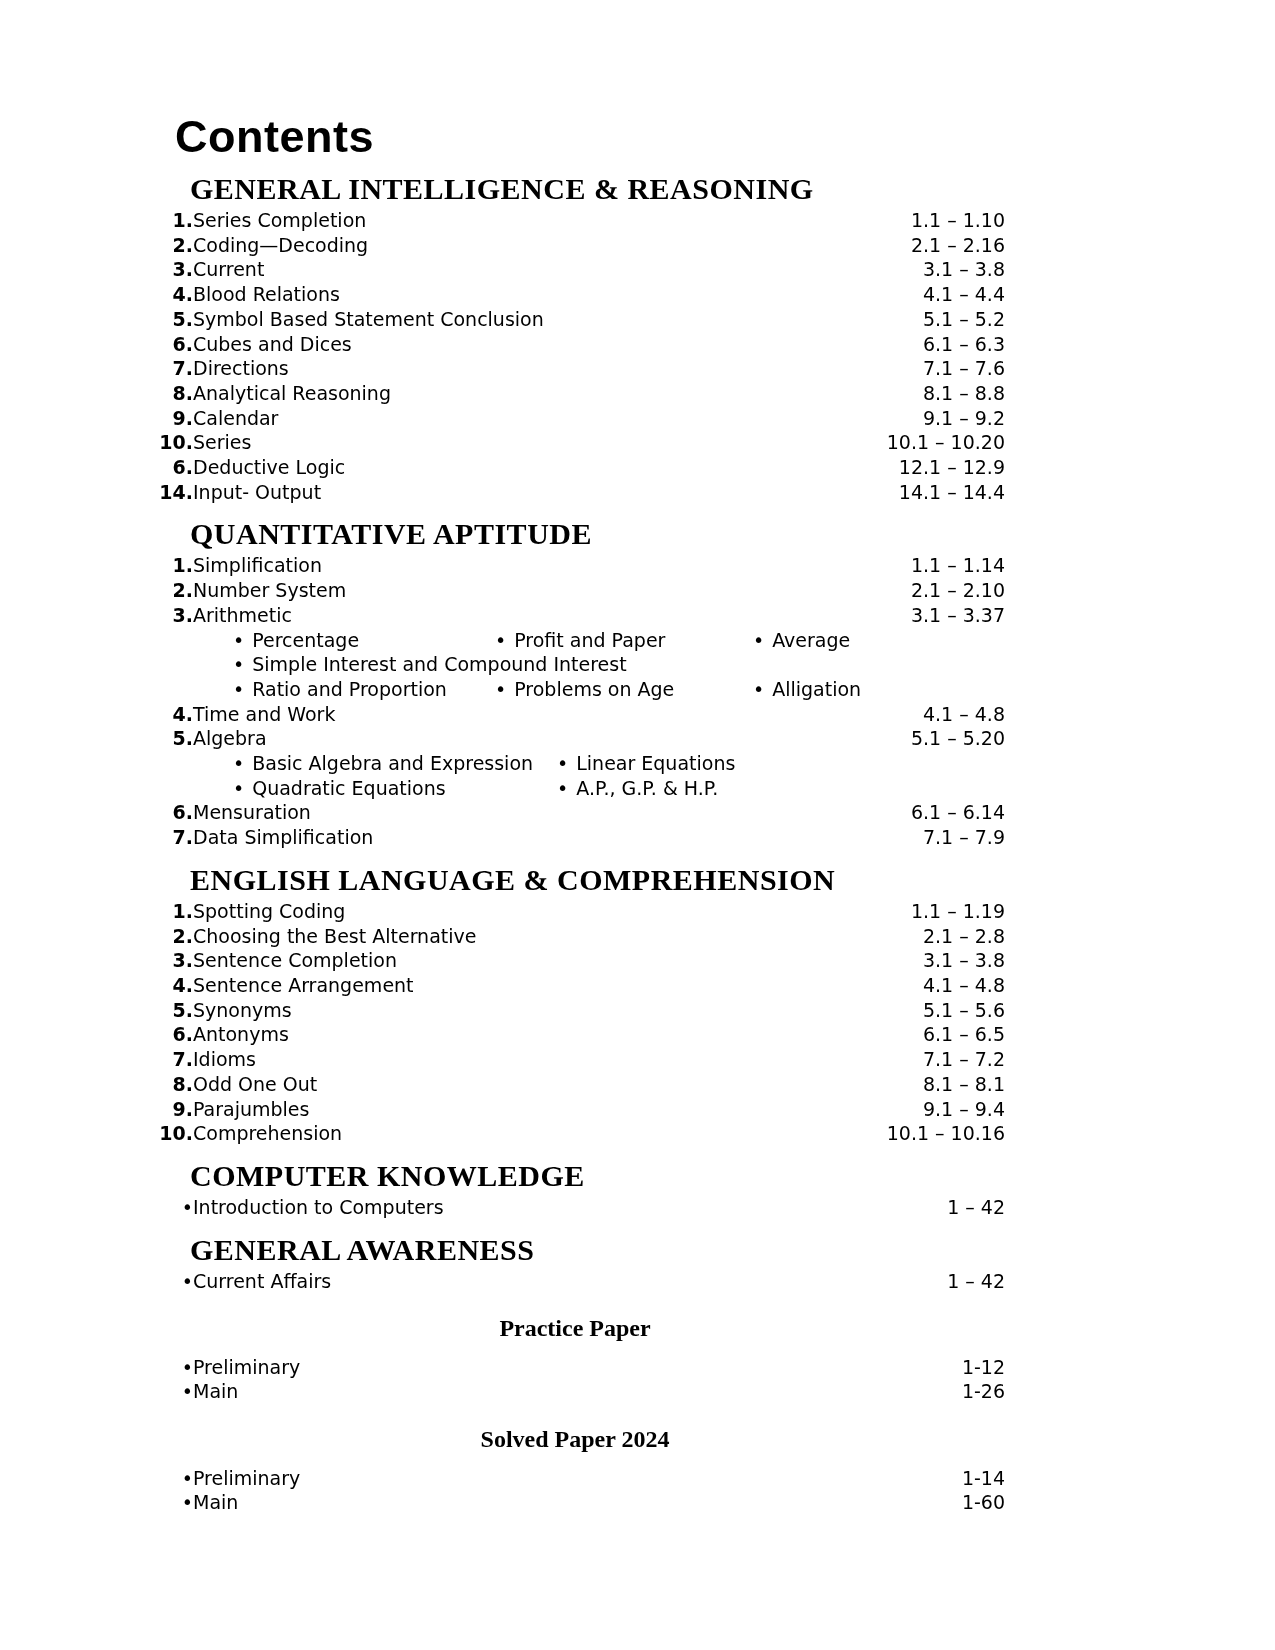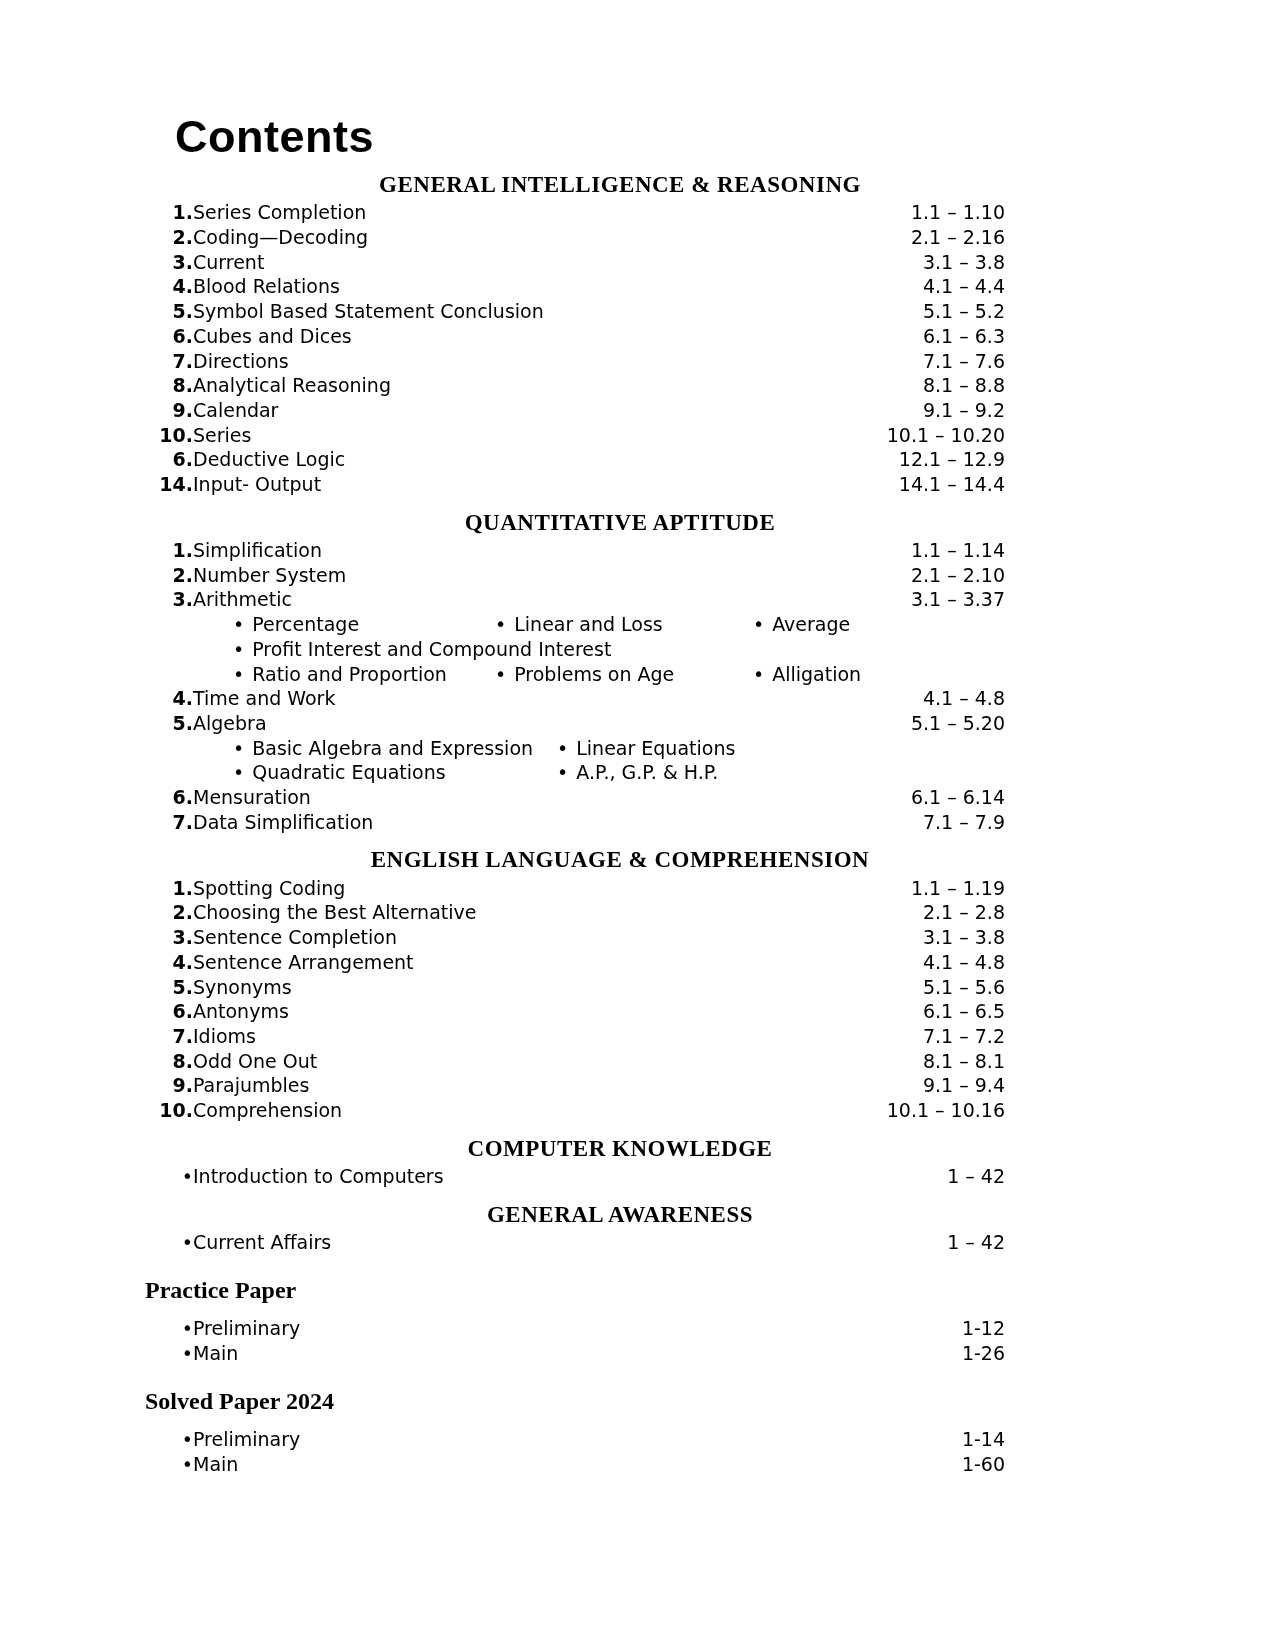--- a/index.html
+++ b/index.html
@@ -28,29 +28,28 @@
     transform: translateX(30px);
     margin: 14px 0 12px 0;
     letter-spacing: 0.5px;
   }
   .section-heading {
     font-family: "Liberation Serif", "DejaVu Serif", serif;
     font-weight: 700;
     line-height: 1.1;
   }
   .section.centered > .section-heading {
-    font-size: 23px;
-    text-align: center;
+    font-size: 30px;
     transform: translateX(45px);
     margin: 13px 0 3px 0;
     letter-spacing: 0.5px;
   }
   .section.left > .section-heading {
     font-size: 24px;
-    text-align: left;
+    text-align: center;
     margin: 22px 0 13px 0;
   }
   .toc-row {
     display: flex;
     align-items: baseline;
     font-size: 19px;
     line-height: 24.7px;
     white-space: nowrap;
   }
   .marker {
@@ -193,32 +192,32 @@
     <span class="pages">3.1 – 3.37</span>
   </div>
 
   <div class="sub-row">
             <span class="sub-cell cols3 c0">
               <span class="bullet-icon">•</span>
               <span>Percentage</span>
             </span>
             <span class="sub-cell cols3 c1">
               <span class="bullet-icon">•</span>
-              <span>Linear and Loss</span>
+              <span>Profit and Paper</span>
             </span>
             <span class="sub-cell cols3 c2">
               <span class="bullet-icon">•</span>
               <span>Average</span>
             </span>
           </div>
 
   <div class="sub-row">
             <span class="sub-cell cols1 c0">
               <span class="bullet-icon">•</span>
-              <span>Profit Interest and Compound Interest</span>
+              <span>Simple Interest and Compound Interest</span>
             </span>
           </div>
 
   <div class="sub-row">
             <span class="sub-cell cols3 c0">
               <span class="bullet-icon">•</span>
               <span>Ratio and Proportion</span>
             </span>
             <span class="sub-cell cols3 c1">
               <span class="bullet-icon">•</span>

